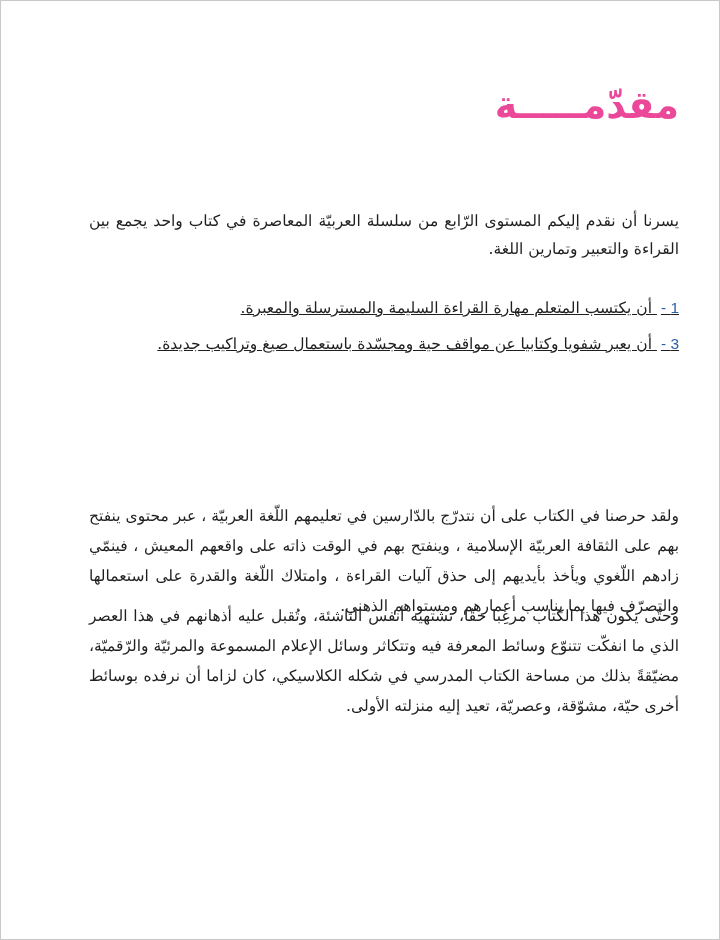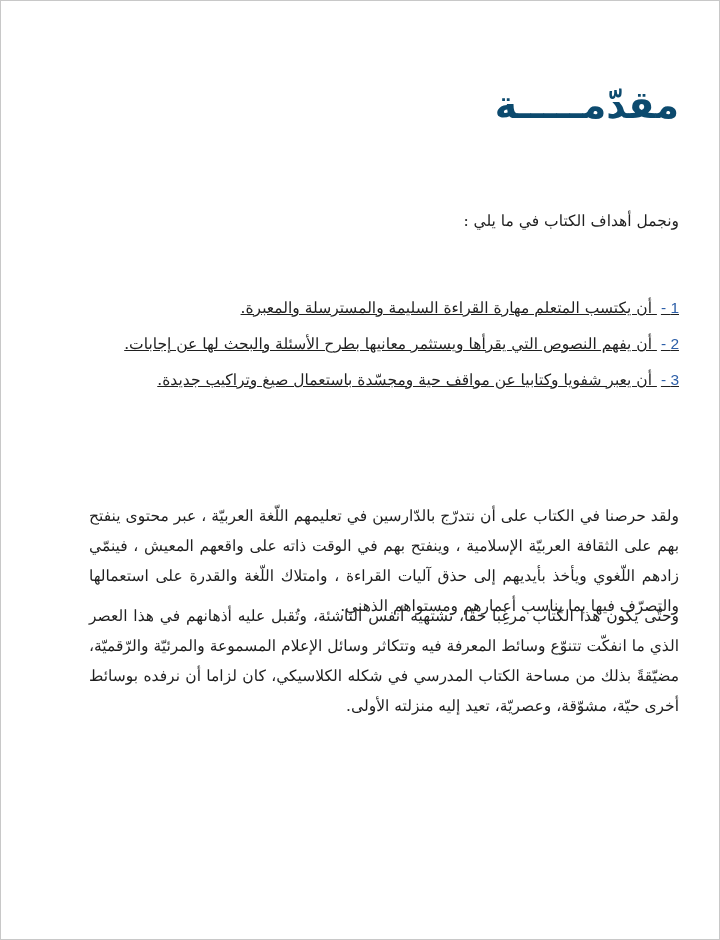--- a/index.html
+++ b/index.html
@@ -20,21 +20,21 @@
     color: #1f1f1f;
     font-size: 15.5px;
   }
   .title {
     position: absolute;
     right: 0; top: 82px;
     margin: 0;
     font-family: "DejaVu Sans", "Liberation Sans", sans-serif;
     font-weight: bold;
     font-size: 38px;
-    color: #0c4a6e;
+    color: #ec4899;
     letter-spacing: 0;
   }
   .intro { position: absolute; top: 206px; right: 0; left: 0; line-height: 28px; margin: 0; }
   .intro-p { margin: 0; text-align: justify; text-align-last: right; }
   .list { position: absolute; top: 292px; right: 0; left: 0; margin: 0; padding: 0; list-style: none; text-decoration: underline; }
   .list-item { line-height: 30px; margin-bottom: 6px; text-align: justify; text-align-last: right; }
   .list-num {
     font-family: "Liberation Sans", sans-serif;
     color: #2d5fa8;
     margin-left: 4px;
@@ -44,31 +44,27 @@
   .para-2 { top: 600px; }
 </style>
 </head>
 <body>
 
 <div class="page">
   <div class="content">
     <h1 class="title">مقدّمـــــة</h1>
 
     <div class="intro">
-      <p class="intro-p">ونجمل أهداف الكتاب في ما يلي :</p>
+      <p class="intro-p">يسرنا أن نقدم إليكم المستوى الرّابع من سلسلة العربيّة المعاصرة في كتاب واحد  يجمع بين القراءة والتعبير وتمارين اللغة.</p>
     </div>
 
     <ol class="list">
       <li class="list-item">
         <span class="list-num">1 -</span>
         <span>أن يكتسب المتعلم مهارة القراءة السليمة والمسترسلة والمعبرة.</span>
-      </li>
-      <li class="list-item">
-        <span class="list-num">2 -</span>
-        <span>أن يفهم النصوص التي يقرأها ويستثمر معانيها بطرح الأسئلة والبحث لها عن إجابات.</span>
       </li>
       <li class="list-item">
         <span class="list-num">3 -</span>
         <span>أن يعبر شفويا وكتابيا عن مواقف حية ومجسّدة باستعمال صيغ وتراكيب جديدة.</span>
       </li>
     </ol>
 
     <p class="para para-1">ولقد حرصنا في الكتاب على أن نتدرّج بالدّارسين في تعليمهم اللّغة العربيّة ، عبر محتوى ينفتح بهم على الثقافة العربيّة الإسلامية ، وينفتح بهم في الوقت ذاته على واقعهم المعيش ، فينمّي زادهم اللّغوي ويأخذ بأيديهم إلى حذق آليات القراءة ، وامتلاك اللّغة والقدرة على استعمالها والتصرّف فيها بما يناسب أعمارهم ومستواهم الذهني.</p>
     <p class="para para-2">وحتّى يكون هذا الكتاب مرغِبا حقّا، تشتهيه أنفس الناشئة، وتُقبل عليه أذهانهم في هذا العصر الذي ما انفكّت تتنوّع وسائط المعرفة فيه وتتكاثر وسائل الإعلام المسموعة والمرئيّة والرّقميّة، مضيّقةً بذلك من مساحة الكتاب المدرسي في شكله الكلاسيكي، كان لزاما أن نرفده بوسائط أخرى حيّة، مشوّقة، وعصريّة، تعيد إليه منزلته الأولى.</p>
   </div>

